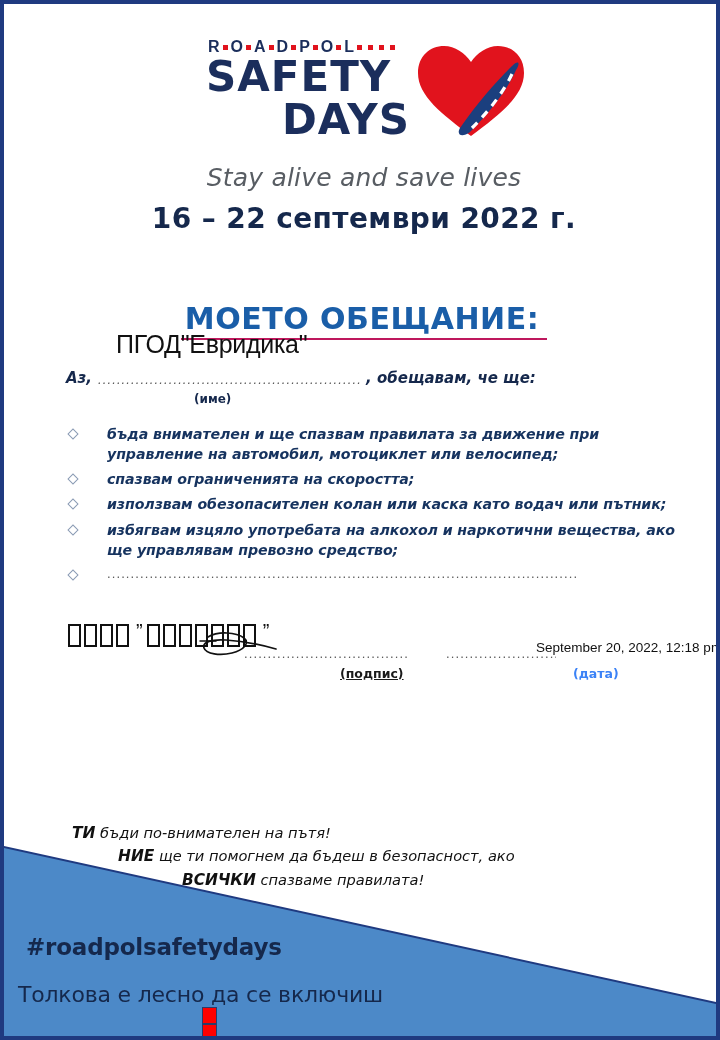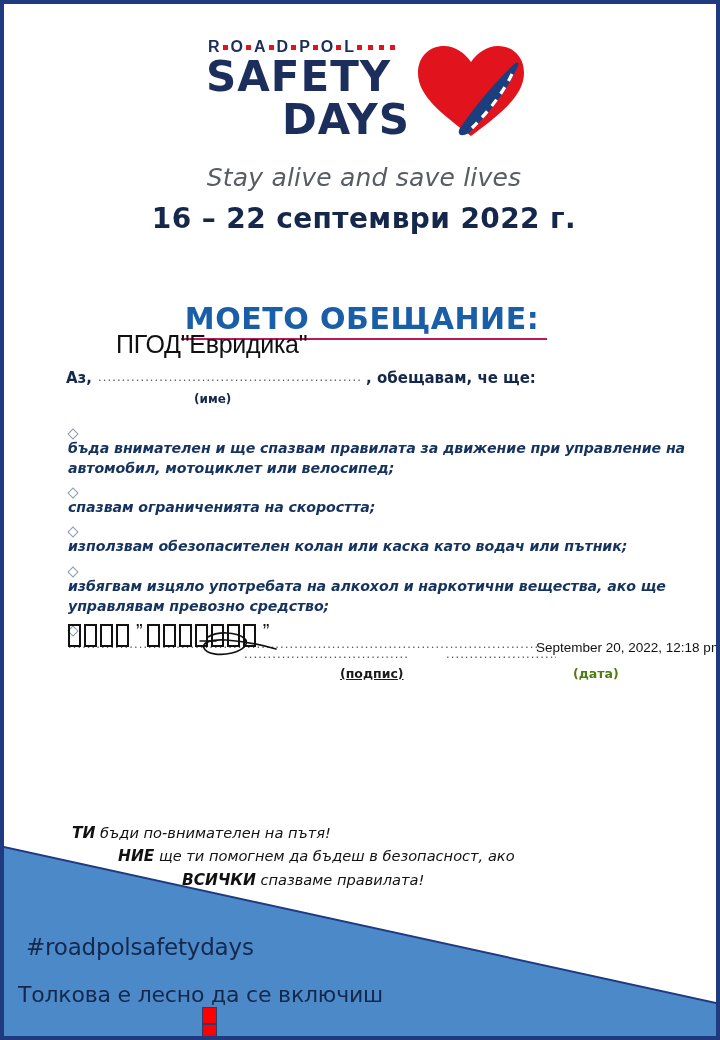--- a/index.html
+++ b/index.html
@@ -144,22 +144,23 @@
   #name-line {
     position: absolute;
     top: 365px;
     left: 62px;
     width: 600px;
     font-family: "DejaVu Sans", sans-serif;
     font-size: 15px;
     font-weight: bold;
     color: #15284C;
     display: flex;
-    align-items: flex-start;
-    white-space: nowrap;
+    align-items: flex-end;
+    white-space: nowrap;
+    font-style: italic;
   }
   .dotted-fill {
     font-family: "Liberation Sans", sans-serif;
     font-weight: normal;
     color: #5a5a5a;
     letter-spacing: 1.1px;
     font-size: 13px;
     overflow: hidden;
     display: inline-block;
     white-space: nowrap;
@@ -180,21 +181,20 @@
   #pledge-list {
     position: absolute;
     top: 420px;
     left: 64px;
     width: 624px;
   }
   .pledge-item {
     display: flex;
     align-items: flex-start;
     margin-bottom: 5px;
-    flex-direction: column;
   }
   .bullet-diamond {
     flex: 0 0 auto;
     width: 9px;
     height: 9px;
     margin-top: 5px;
     margin-right: 30px;
     position: relative;
   }
   .bullet-diamond::before {
@@ -295,21 +295,21 @@
     color: #111111;
     white-space: nowrap;
   }
   #date-caption {
     position: absolute;
     left: 505px;
     top: 42px;
     font-family: "DejaVu Sans", sans-serif;
     font-size: 12.5px;
     font-weight: bold;
-    color: #4d7c0f;
+    color: #3b82f6;
   }
 
   
   #blue-wedge {
     position: absolute;
     left: 0;
     bottom: 0;
     width: 712px;
     height: 198px;
     background: #4C89C8;
@@ -348,21 +348,21 @@
   #slogan-l2 { margin-left: 114px; }
   #slogan-l3 { margin-left: 178px; }
 
   
   #hashtag {
     position: absolute;
     left: 22px;
     top: 930px;
     font-family: "DejaVu Sans", sans-serif;
     font-size: 23px;
-    font-weight: normal;
+    font-weight: bold;
     color: #15284C;
     letter-spacing: -0.2px;
   }
   #cta-row {
     position: absolute;
     left: 14px;
     top: 978px;
     display: flex;
     align-items: center;
     flex-direction: column;

